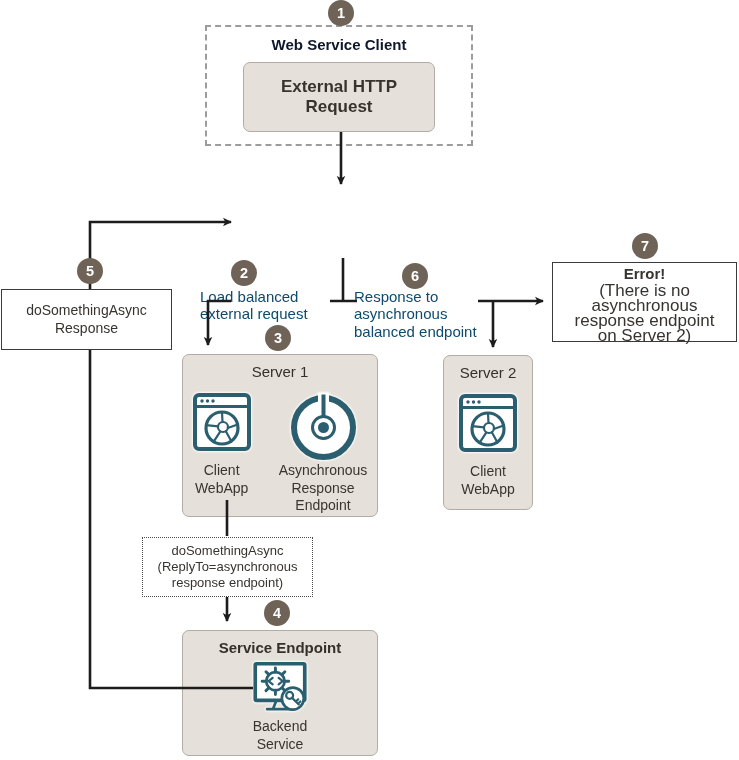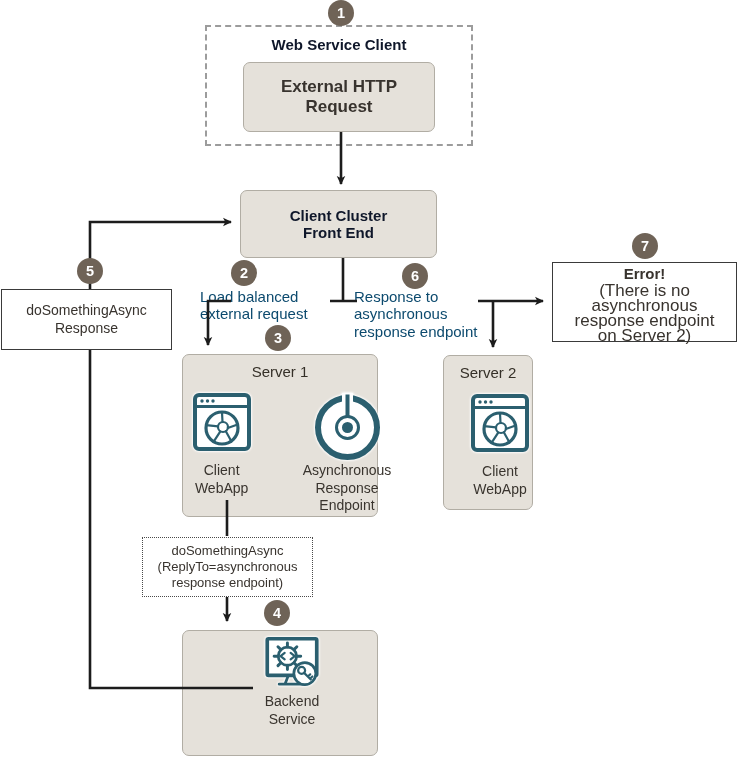--- a/index.html
+++ b/index.html
@@ -45,45 +45,43 @@
   #error-box .err-title { font-weight:bold; font-size:15px; line-height:18px; }
   #error-box .err-body { font-size:17px; line-height:15px; }
   .float-label {
     position:absolute; font-size:15px; line-height:1.16; color:#0c4a6e;
   }
   #lbl-load { left:200px; top:288px; width:124px; }
   #lbl-response { left:354px; top:288px; width:124px; }
   .box-title { text-align:center; padding-top:8px; font-size:15px; color:#353028; }
   .box-title.bold { font-weight:bold; }
   .icon-row { display:flex; justify-content:center; align-items:flex-start; gap:28px; margin-top:13px; }
-  .icon-item { display:flex; flex-direction:column; align-items:center;margin-left:24px; }
+  .icon-item { display:flex; flex-direction:column; align-items:center; }
   .icon-frame { height:67px; display:flex; align-items:flex-start; justify-content:center;
     filter: drop-shadow(0 0 1px #ffffff) drop-shadow(0 0 1px #ffffff); }
   .icon-label { font-size:14px; line-height:1.26; text-align:center; margin-top:2px; color:#39342e; }
   #connector-svg { position:absolute; left:0; top:0; z-index:20; pointer-events:none; }
 </style>
 </head>
 <body>
 
 <div id="stage">
 
   <div id="dashed-box">
     <div id="wsc-title" class="bold-title">Web Service Client</div>
   </div>
   <div id="ext-http" class="gbox center-flex pre">External HTTP
 Request</div>
 
-  <div id="ccfe" class="gbox center-flex pre bold-title">Client Cluster
-Front End</div>
 
   <div id="lbl-load" class="float-label pre">Load balanced
 external request</div>
   <div id="lbl-response" class="float-label pre">Response to
 asynchronous
-response endpoint</div>
+balanced endpoint</div>
 
   <div id="server1" class="gbox">
     <div class="box-title">Server 1</div>
     <div class="icon-row">
       <div class="icon-item">
         <div class="icon-frame">
           <svg width="58" height="58" viewBox="0 0 58 58">
             <g stroke="#2b5f6f" fill="none" stroke-linecap="round">
               <rect x="2" y="2" width="54" height="54" rx="4" fill="#ffffff" stroke-width="4"></rect>
               <line x1="3" y1="13.5" x2="55" y2="13.5" stroke-width="3"></line>
@@ -138,20 +136,21 @@
 WebApp</div>
       </div>
     </div>
   </div>
 
   <div id="dotted-box" class="pre">doSomethingAsync
 (ReplyTo=asynchronous
 response endpoint)</div>
 
   <div id="service-endpoint" class="gbox">
+    <div class="box-title bold">Service Endpoint</div>
     <div class="icon-row" style="margin-top:5px;">
       <div class="icon-item">
         <div class="icon-frame" style="height:55px;">
           <svg width="60" height="55" viewBox="0 0 64 60">
             <g stroke="#2b5f6f" fill="none" stroke-linecap="round" stroke-linejoin="round">
               <rect x="5" y="3" width="54" height="40" rx="1.5" fill="#ffffff" stroke-width="4"></rect>
               <path d="M28 43 L24.5 52 M36 43 L39.5 52 M18 52.5 L46 52.5" stroke-width="3"></path>
               <circle cx="27" cy="22" r="10" stroke-width="3"></circle>
               <path d="M27 7.5 V12 M27 32 V36.5 M12.5 22 H17 M37 22 H41.5 M16.7 11.7 L19.9 14.9 M34.1 14.9 L37.3 11.7 M16.7 32.3 L19.9 29.1 M34.1 29.1 L37.3 32.3" stroke-width="3.2"></path>
               <path d="M24 18.5 l-4.5 3.5 4.5 3.5 M30.5 18.5 l4.5 3.5 -4.5 3.5" stroke-width="2.4"></path>

